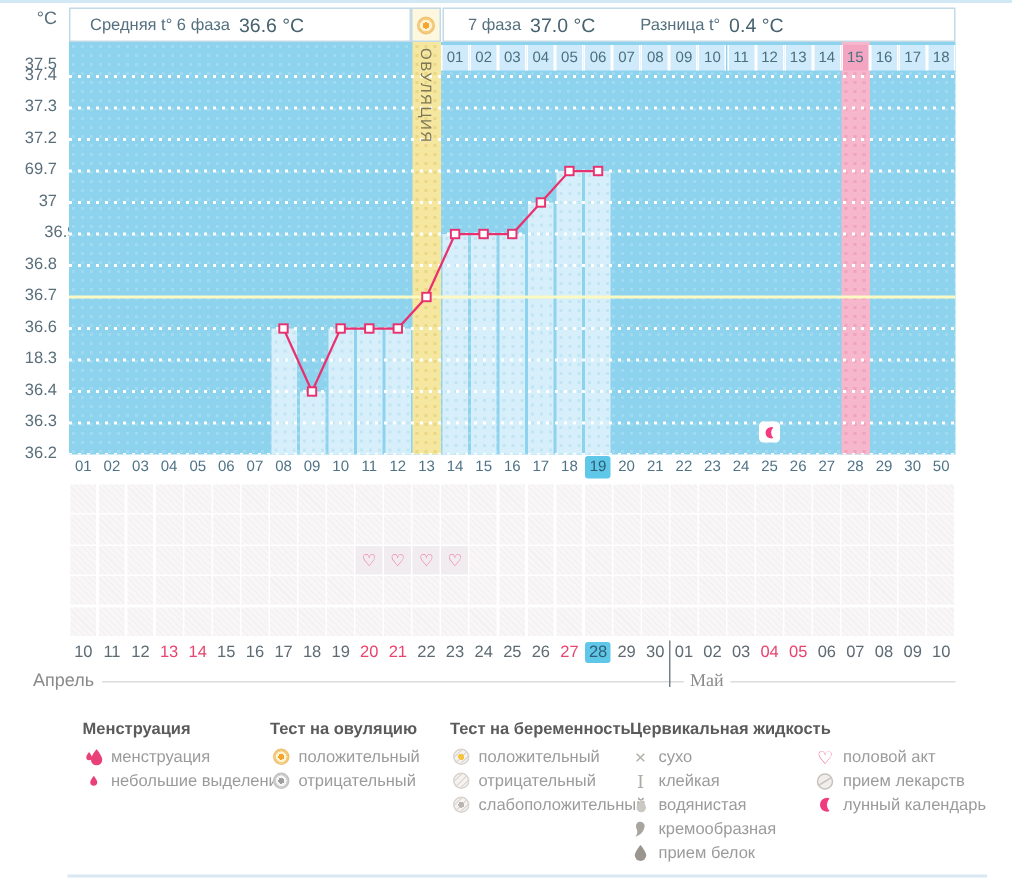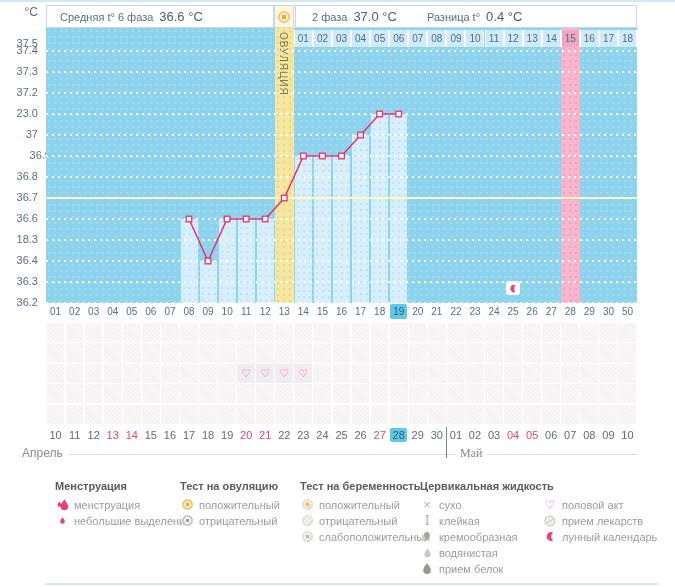--- a/index.html
+++ b/index.html
@@ -74,41 +74,41 @@
 
 <div id="widget">
   <div id="top-strip" class="abs"></div>
 
   <div id="unit-label" class="abs">°C</div>
   <div id="yaxis">
       <div class="ylab abs" style="top: 23px; margin-top: 14px;">37.5</div>
       <div class="ylab abs" style="top: 44px;">37.4</div>
       <div class="ylab abs" style="top: 65px;">37.3</div>
       <div class="ylab abs" style="top: 86px;">37.2</div>
-      <div class="ylab abs" style="top: 107px;">23.0</div>
+      <div class="ylab abs" style="top: 107px;">69.7</div>
       <div class="ylab abs" style="top: 128px;">37</div>
       <div class="ylab abs" style="top: 149px; padding-left: 13px;">36.9</div>
       <div class="ylab abs" style="top: 170px;">36.8</div>
       <div class="ylab abs" style="top: 191px;">36.7</div>
       <div class="ylab abs" style="top: 212px;">36.6</div>
       <div class="ylab abs" style="top: 233px;">18.3</div>
       <div class="ylab abs" style="top: 254px;">36.4</div>
       <div class="ylab abs" style="top: 275px;">36.3</div>
       <div class="ylab abs" style="top: 296px;">36.2</div>
     </div>
 
   <div class="hbox abs" style="left:46px;width:228px;padding-left:13px;">
     <span class="lbl">Средняя t° 6 фаза</span>
     <span class="val">36.6 °C</span>
   </div>
   <div id="hdr-icon-box" class="hbox abs" style="left:274px;width:20px;">
     <span class="tgt amber" style="width:12px;height:12px;"></span>
   </div>
   <div class="hbox abs" style="left:295px;width:342px;padding-left:16px;">
-    <span class="lbl">2 фаза</span>
+    <span class="lbl">7 фаза</span>
     <span class="val">37.0 °C</span>
     <span class="lbl" style="margin-left:30px;">Разница t°</span>
     <span class="val">0.4 °C</span>
   </div>
 
   <div id="chart" class="abs">
     <div id="bars">
         <div class="bar" style="left: 134.5px; top: 191px; width: 17.1px; height: 84px;"></div>
         <div class="bar" style="left: 153.5px; top: 233px; width: 17.1px; height: 42px;"></div>
         <div class="bar" style="left: 172.6px; top: 191px; width: 17.1px; height: 84px;"></div>
@@ -485,32 +485,32 @@
         </div>
         <div class="litem" style="">
           <span class="licon">
             <span class="glyph-I">I</span>
           </span>
           <span>клейкая</span>
         </div>
         <div class="litem" style="">
           <span class="licon">
             <svg width="11" height="12" viewBox="0 0 12 12">
+              <path d="M6 1.2C6 1.2 2.6 5.3 2.6 7.6a3.4 3.4 0 0 0 6.8 0C9.4 5.3 6 1.2 6 1.2Z" fill="#cbc7c2"></path>
+            </svg>
+          </span>
+          <span>водянистая</span>
+        </div>
+        <div class="litem" style="">
+          <span class="licon">
+            <svg width="11" height="12" viewBox="0 0 12 12">
               <path d="M8.5 3.5 A3.2 3.2 0 1 0 2.4 4.9 C3.6 7.3 3.4 9.3 1.8 11.2 C5.6 10 8 7.4 8.5 3.5 Z" fill="#a8a49e"></path>
             </svg>
           </span>
           <span>кремообразная</span>
-        </div>
-        <div class="litem" style="">
-          <span class="licon">
-            <svg width="11" height="12" viewBox="0 0 12 12">
-              <path d="M6 1.2C6 1.2 2.6 5.3 2.6 7.6a3.4 3.4 0 0 0 6.8 0C9.4 5.3 6 1.2 6 1.2Z" fill="#cbc7c2"></path>
-            </svg>
-          </span>
-          <span>водянистая</span>
         </div>
         <div class="litem" style="">
           <span class="licon">
             <svg width="12" height="13" viewBox="0 0 12 12">
               <path d="M6 .8C6 .8 2.2 5.2 2.2 7.7a3.8 3.8 0 0 0 7.6 0C9.8 5.2 6 .8 6 .8Z" fill="#9a968f"></path>
             </svg>
           </span>
           <span>прием белок</span>
         </div>
       </div>

